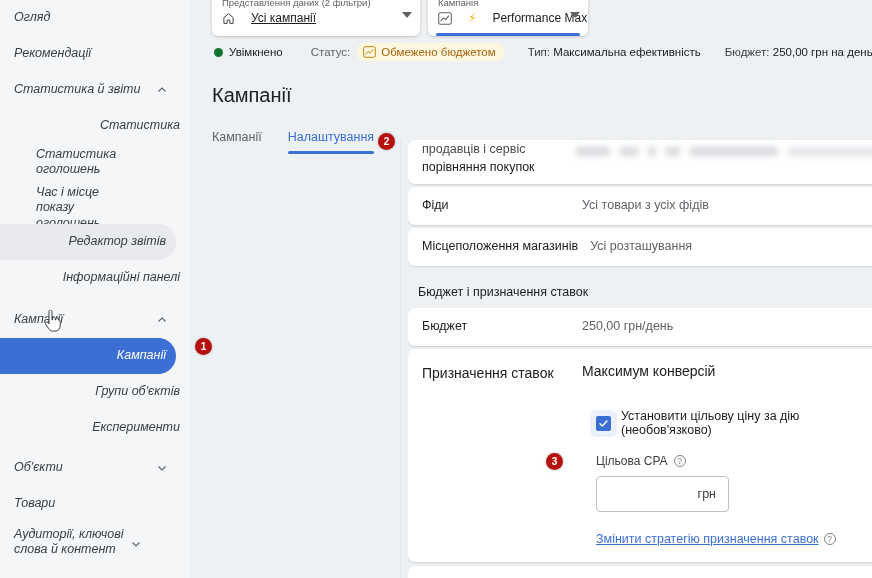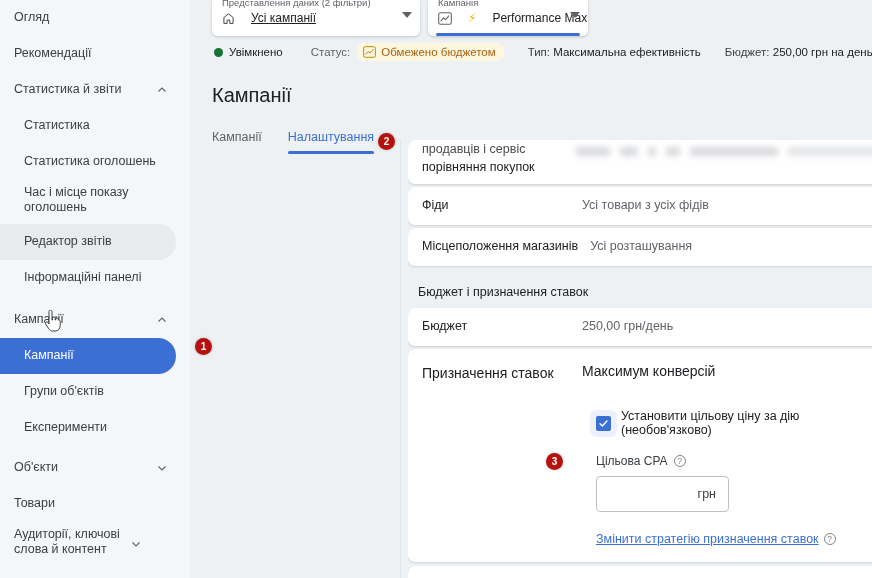--- a/index.html
+++ b/index.html
@@ -31,23 +31,23 @@
     display: flex;
     align-items: center;
     height: 36px;
     padding-left: 14px;
     padding-right: 10px;
     font-size: 12.5px;
     color: #3c4043;
     white-space: nowrap;
     cursor: pointer;
   }
-  .nav-item.sub { padding-left: 24px; color: #3c4043; }
+  .nav-item.sub { padding-left: 36px; color: #3c4043; justify-content: flex-end; }
   .nav-item.two-line { height: 44px; align-items: flex-start; padding-top: 5px; }
-  .nav-item .label { line-height: 1.22; white-space: normal; }
+  .nav-item .label { line-height: 1.22; white-space: normal; font-style: italic; }
   .nav-item .chev {
     position: absolute; right: 22px; top: 50%;
     transform: translateY(-50%);
     width: 12px; height: 12px;
     color: #5f6368;
   }
   .nav-item.hilite {
     background: #e8eaed;
     border-radius: 0 18px 18px 0;
     margin-right: 14px;

